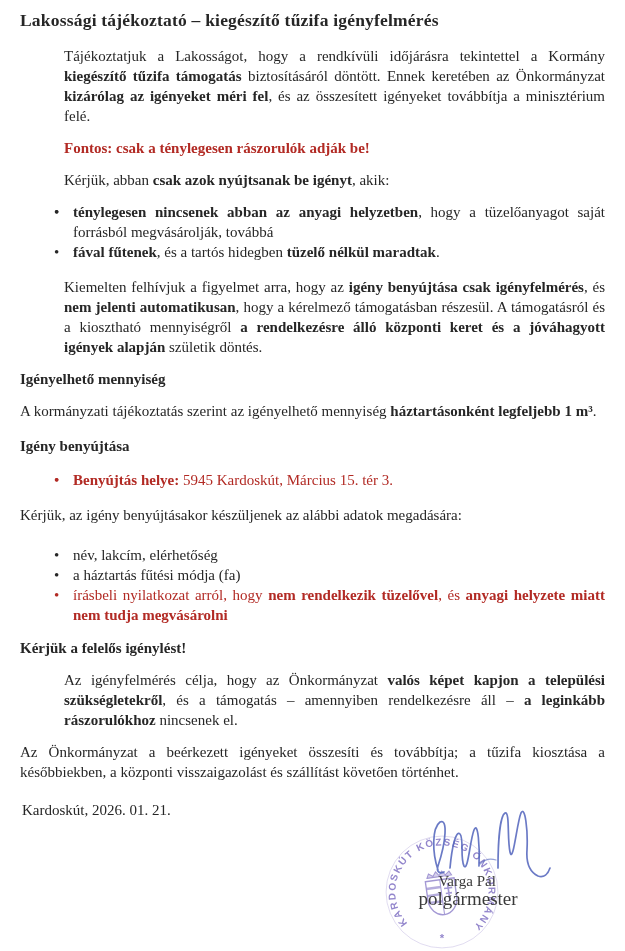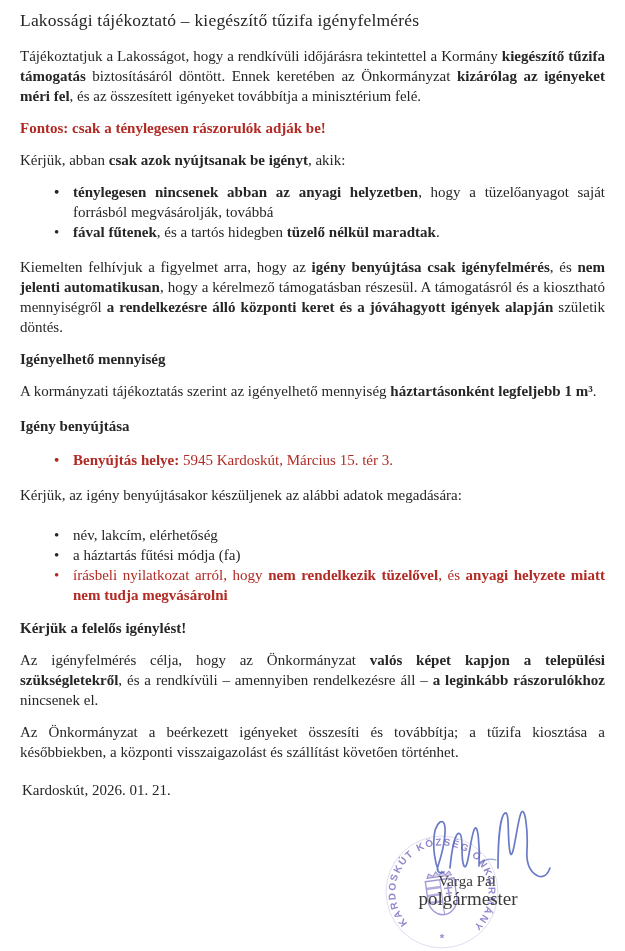--- a/index.html
+++ b/index.html
@@ -13,28 +13,28 @@
     position:relative;
     width:625px;height:951px;
     box-sizing:border-box;
     padding:8px 20px 0 20px;
     background:#ffffff;
     font-family:"Liberation Serif","DejaVu Serif",serif;
     color:var(--ink);
     overflow:hidden;
   }
   .title{
-    font-size:17.5px;font-weight:normal;line-height:24px;
+    font-size:17.5px;font-weight:bold;line-height:24px;
     margin:0 0 14px 0;letter-spacing:.2px;
   }
   .para{
     font-size:15px;line-height:20px;text-align:justify;
     margin:0 0 15px 0;
   }
-  .para.tight{margin-bottom:12px;}
+  .para.tight{margin-bottom:12px;margin-left:44px;}
   .heading{
     font-size:15px;font-weight:bold;line-height:20px;
     margin:0 0 12px 0;
   }
   .red-line{color:var(--red);font-weight:bold;}
   ul.blist{list-style:none;margin:0 0 15px 0;padding:0;}
   ul.blist.gap-lg{margin-bottom:13px;}
   ul.blist li{
     position:relative;
     padding-left:33px;margin-left:20px;
@@ -106,21 +106,21 @@
   <p class="para" style="margin-bottom:20px;"><span>Kérjük, az igény benyújtásakor készüljenek az alábbi adatok megadására:</span></p>
 
   <ul class="blist gap-lg">
     <li><span class="dot">•</span><span><span>név, lakcím, elérhetőség</span></span></li>
     <li><span class="dot">•</span><span><span>a háztartás fűtési módja (fa)</span></span></li>
     <li class="red-item"><span class="dot">•</span><span><span class="seg-r">írásbeli nyilatkozat arról, hogy </span><span class="seg-b seg-r">nem rendelkezik tüzelővel</span><span class="seg-r">, és </span><span class="seg-b seg-r">anyagi helyzete miatt nem tudja megvásárolni</span></span></li>
   </ul>
 
   <h2 class="heading">Kérjük a felelős igénylést!</h2>
 
-  <p class="para tight"><span>Az igényfelmérés célja, hogy az Önkormányzat </span><span class="seg-b">valós képet kapjon a települési szükségletekről</span><span>, és a rendkívüli – amennyiben rendelkezésre áll – </span><span class="seg-b">a leginkább rászorulókhoz</span><span> nincsenek el.</span></p>
+  <p class="para tight"><span>Az igényfelmérés célja, hogy az Önkormányzat </span><span class="seg-b">valós képet kapjon a települési szükségletekről</span><span>, és a támogatás – amennyiben rendelkezésre áll – </span><span class="seg-b">a leginkább rászorulókhoz</span><span> nincsenek el.</span></p>
 
   <p class="para"><span>Az Önkormányzat a beérkezett igényeket összesíti és továbbítja; a tűzifa kiosztása a későbbiekben, a központi visszaigazolást és szállítást követően történhet.</span></p>
 
   <p class="date-line">Kardoskút, 2026. 01. 21.</p>
 
   <div class="sign-area">
 
     <svg class="stamp-svg" viewBox="0 0 112 112" aria-hidden="true">
       <circle cx="56" cy="56" r="54" fill="none" stroke="#8a7cc8" stroke-width="0.8" opacity="0.35"></circle>
       <defs>

